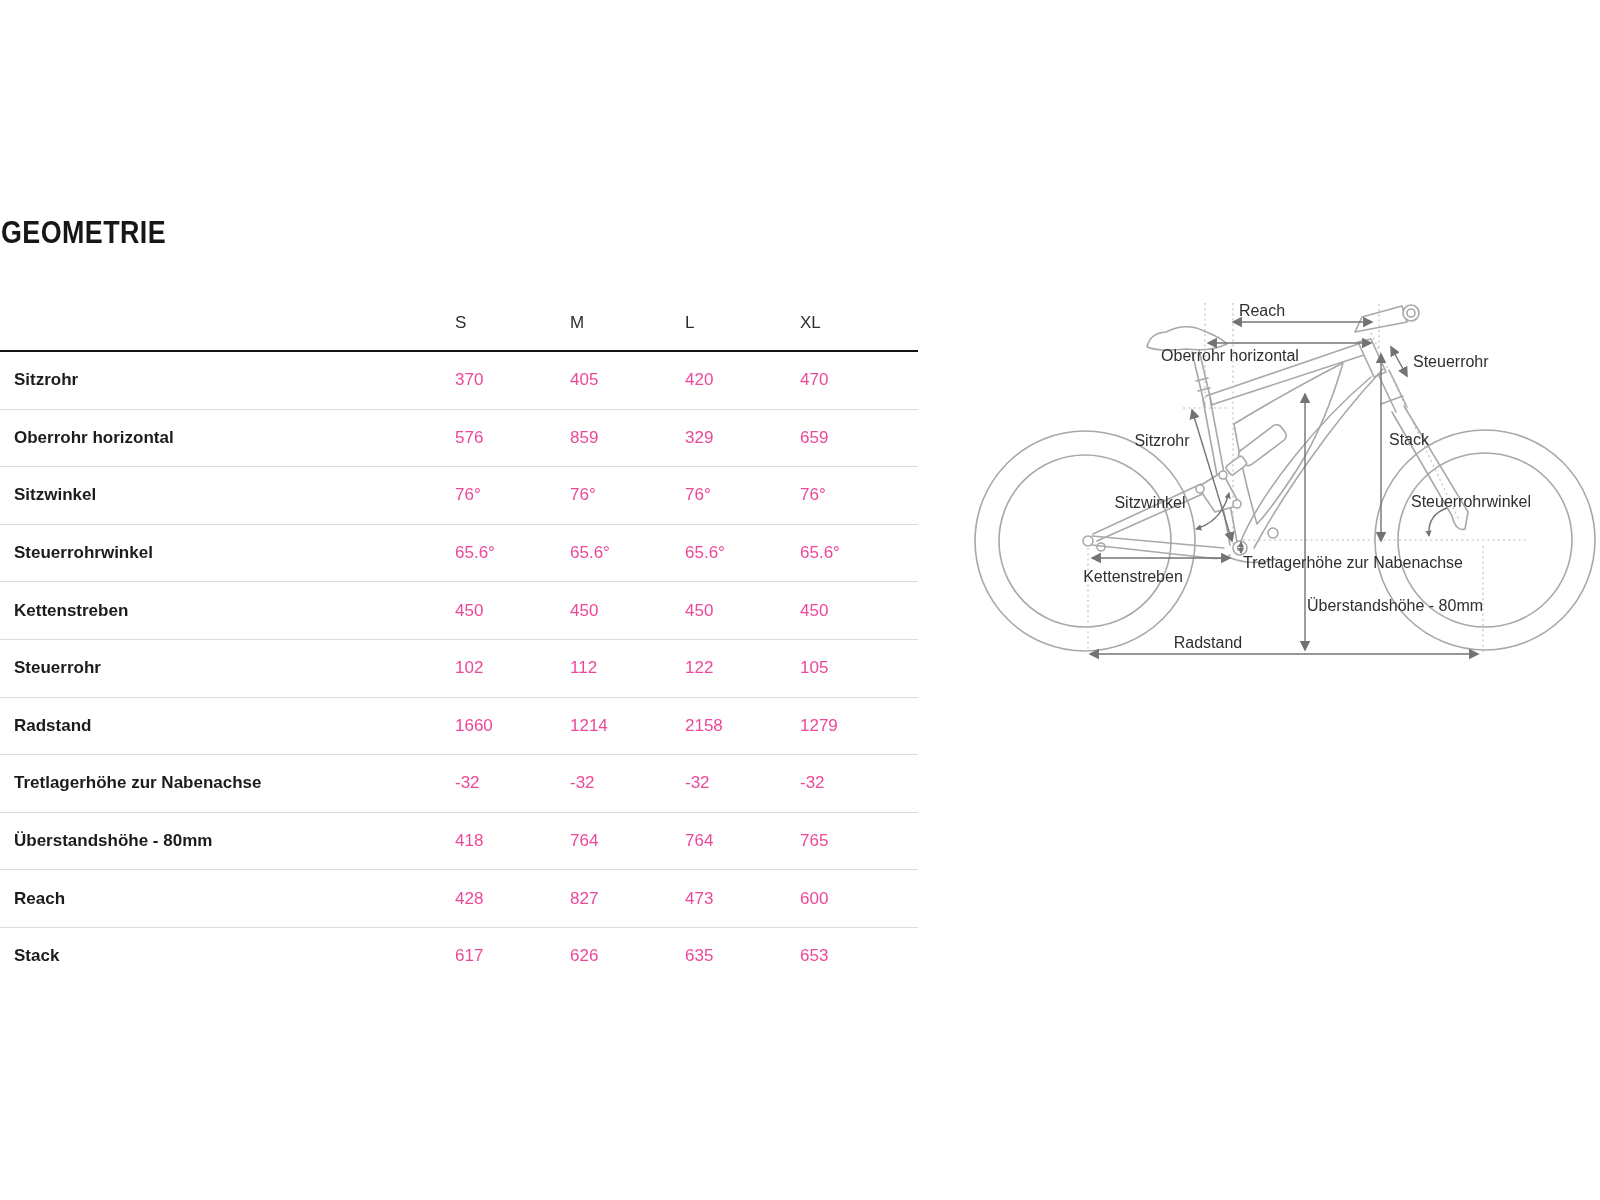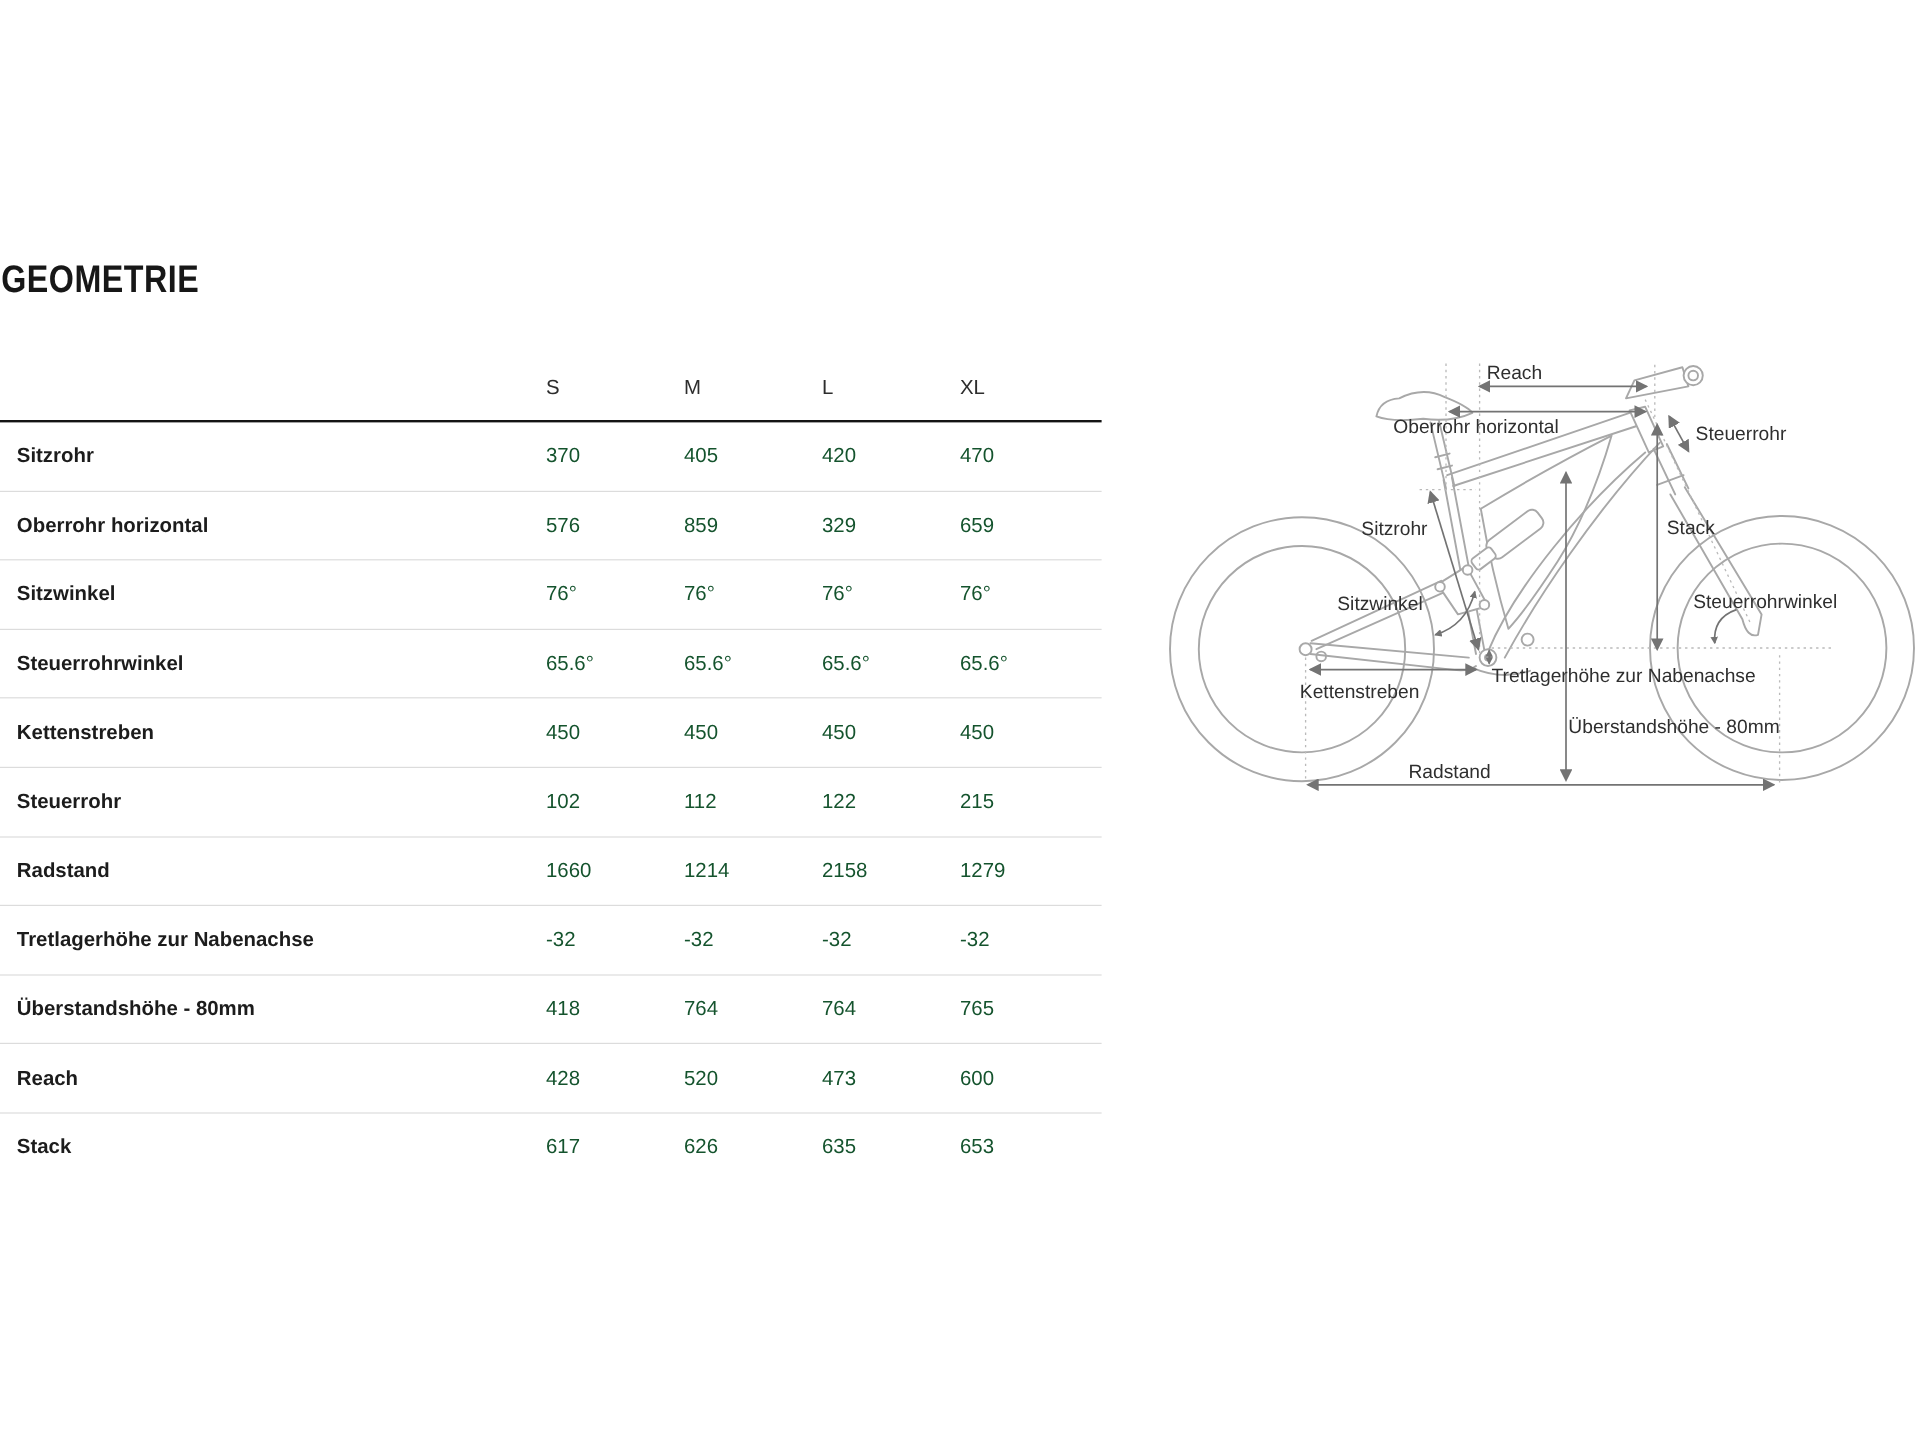--- a/index.html
+++ b/index.html
@@ -10,21 +10,21 @@
 rage    font-size:39px;font-weight:700;color:#171717;letter-spacing:.5px;
     transform:scaleX(.84);transform-origin:left center;white-space:nowrap;}
 
   
   .geo-table{position:absolute;left:0;top:296px;width:918px;font-size:17px;}
   .t-row{display:flex;align-items:center;height:56.6px;border-bottom:1px solid #dcdcdc;}
   .t-row.header{height:54px;border-bottom:2px solid #141414;}
   .t-row:last-child{border-bottom:none;}
   .c-label{width:455px;padding-left:14px;box-sizing:border-box;
            font-weight:700;color:#1c1c1c;white-space:nowrap;}
-  .c-val{width:115px;text-align:left;color:#14532d;font-weight:400;}
+  .c-val{width:115px;text-align:left;color:#ec4899;font-weight:400;}
   .t-row.header .c-val{color:#2d2d2d;}
 
   
   .diagram{position:absolute;left:940px;top:280px;}
   .bike{stroke:#a8a8a8;fill:none;stroke-width:1.6;stroke-linecap:round;stroke-linejoin:round;}
   .bike-f{stroke:#a8a8a8;fill:#ffffff;stroke-width:1.6;stroke-linejoin:round;}
   .dim{stroke:#737373;fill:none;stroke-width:1.4;}
   .dot{stroke:#bababa;fill:none;stroke-width:1.1;stroke-dasharray:2 3.2;}
   .lbl{fill:#2f2f2f;font-size:16px;font-family:"Liberation Sans",sans-serif;}
 </style>
@@ -75,21 +75,21 @@
     <div class="c-val">450</div>
     <div class="c-val">450</div>
     <div class="c-val">450</div>
     <div class="c-val">450</div>
   </div>
   <div class="t-row">
     <div class="c-label">Steuerrohr</div>
     <div class="c-val">102</div>
     <div class="c-val">112</div>
     <div class="c-val">122</div>
-    <div class="c-val">215</div>
+    <div class="c-val">105</div>
   </div>
   <div class="t-row">
     <div class="c-label">Radstand</div>
     <div class="c-val">1660</div>
     <div class="c-val">1214</div>
     <div class="c-val">2158</div>
     <div class="c-val">1279</div>
   </div>
   <div class="t-row">
     <div class="c-label">Tretlagerhöhe zur Nabenachse</div>
@@ -101,21 +101,21 @@
   <div class="t-row">
     <div class="c-label">Überstandshöhe - 80mm</div>
     <div class="c-val">418</div>
     <div class="c-val">764</div>
     <div class="c-val">764</div>
     <div class="c-val">765</div>
   </div>
   <div class="t-row">
     <div class="c-label">Reach</div>
     <div class="c-val">428</div>
-    <div class="c-val">520</div>
+    <div class="c-val">827</div>
     <div class="c-val">473</div>
     <div class="c-val">600</div>
   </div>
   <div class="t-row">
     <div class="c-label">Stack</div>
     <div class="c-val">617</div>
     <div class="c-val">626</div>
     <div class="c-val">635</div>
     <div class="c-val">653</div>
   </div>

